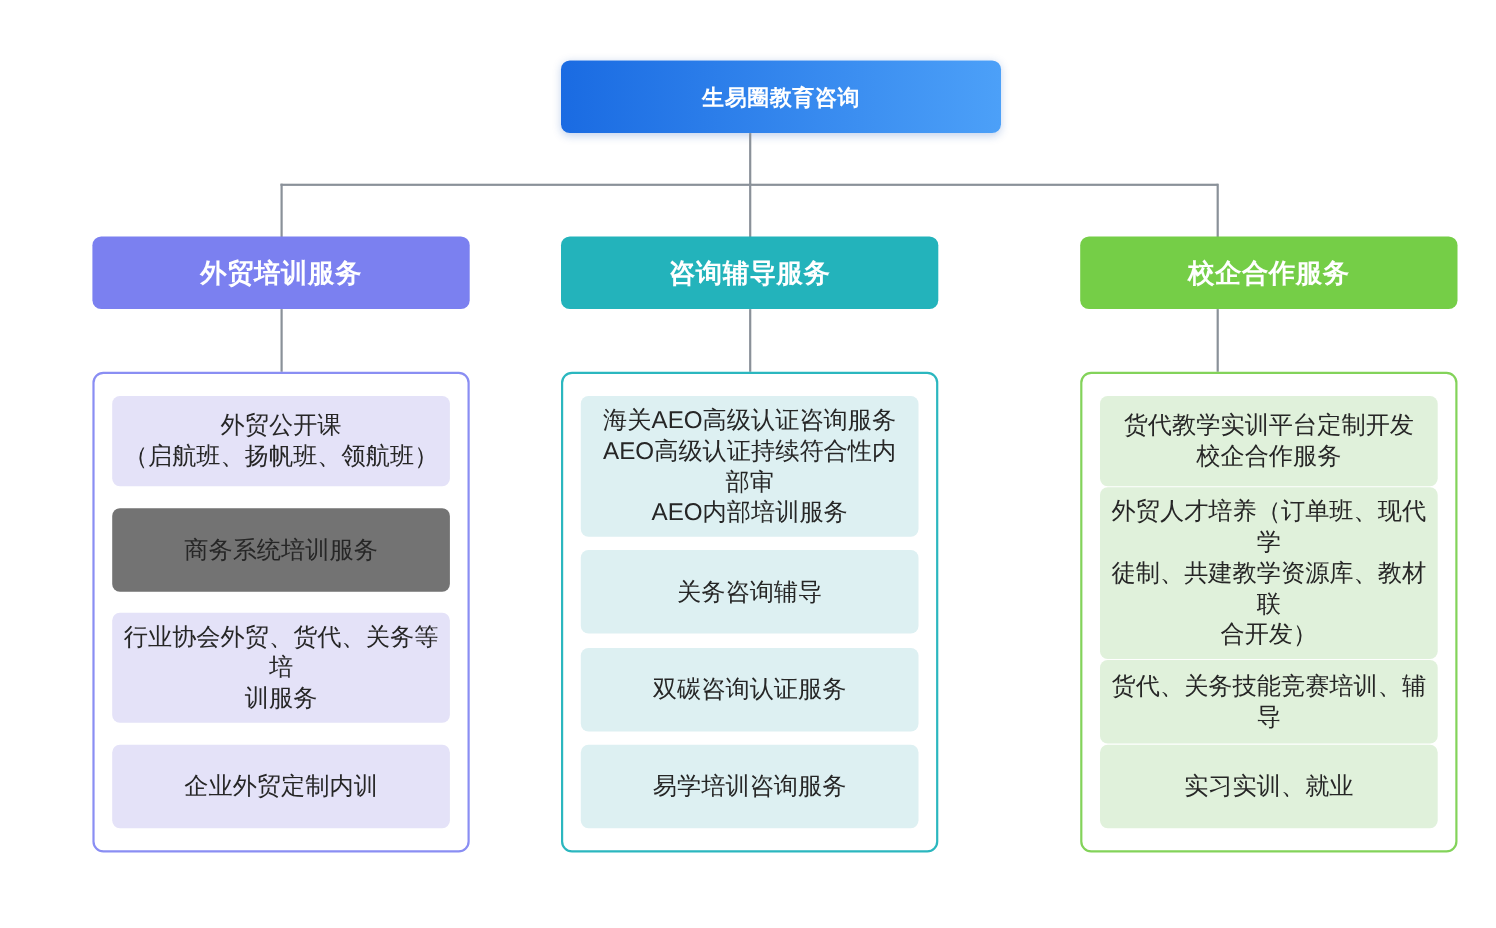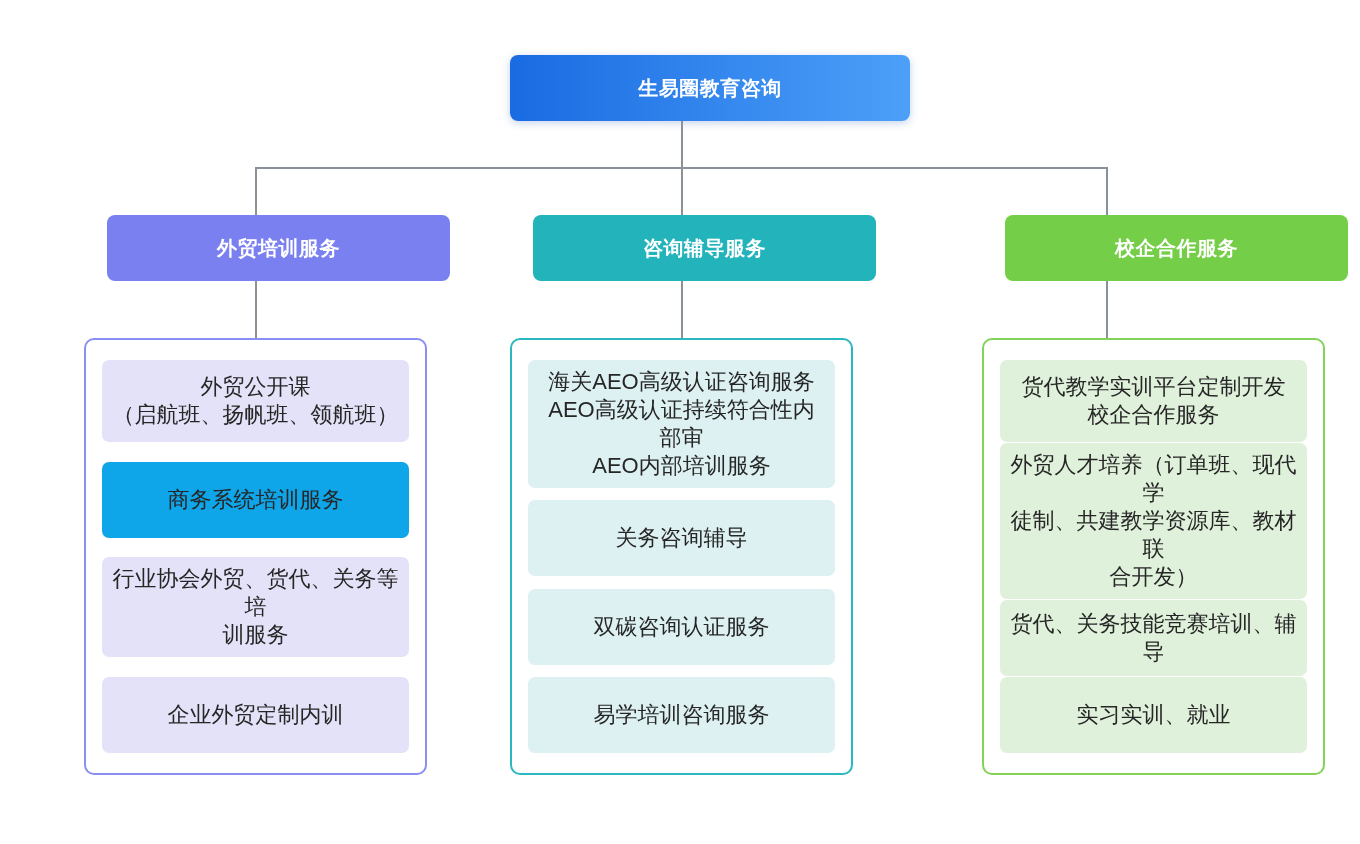--- a/index.html
+++ b/index.html
@@ -36,23 +36,22 @@
   .column { position: absolute; top: 215px; width: 343px; }
   .column-0 { left: 84px; }
   .column-1 { left: 510px; }
   .column-2 { left: 935px; padding-left: 47px; }
 
   .branch-header {
     width: 343px; height: 66px;
     border-radius: 8px;
     display: flex; align-items: center; justify-content: center;
     color: var(--header-text, #fff);
-    font-size: 20px; font-weight: 700;
+    font-size: 24px; font-weight: 700;
     letter-spacing: 0.5px;
-    margin-left: 23px;
   }
   .branch-box {
     position: absolute;
     top: 123px; 
     width: 343px; height: 437px;
     background: #ffffff;
     border: 2px solid #ccc;
     border-radius: 10px;
     padding: 20px 16px;
     display: flex; flex-direction: column;
@@ -90,21 +89,21 @@
   <div class="line line-v" style="left:681px; top:281px; height:57px;"></div>
   <div class="line line-v" style="left:1106px; top:281px; height:57px;"></div>
 
   <div class="column column-0">
     <div class="branch-header" style="background: rgb(123, 128, 240);">外贸培训服务</div>
     <div class="branch-box" style="border-color: rgb(138, 142, 243);">
         <div class="item lines-2" style="background: rgb(228, 226, 248);">
           <div>外贸公开课</div>
           <div>（启航班、扬帆班、领航班）</div>
         </div>
-        <div class="item lines-1" style="background: #0ea5e9;">
+        <div class="item lines-1" style="background: #737373;">
           <div>商务系统培训服务</div>
         </div>
         <div class="item lines-2" style="background: rgb(228, 226, 248);">
           <div>行业协会外贸、货代、关务等培</div>
           <div>训服务</div>
         </div>
         <div class="item lines-1" style="background: rgb(228, 226, 248);">
           <div>企业外贸定制内训</div>
         </div>
       </div>

